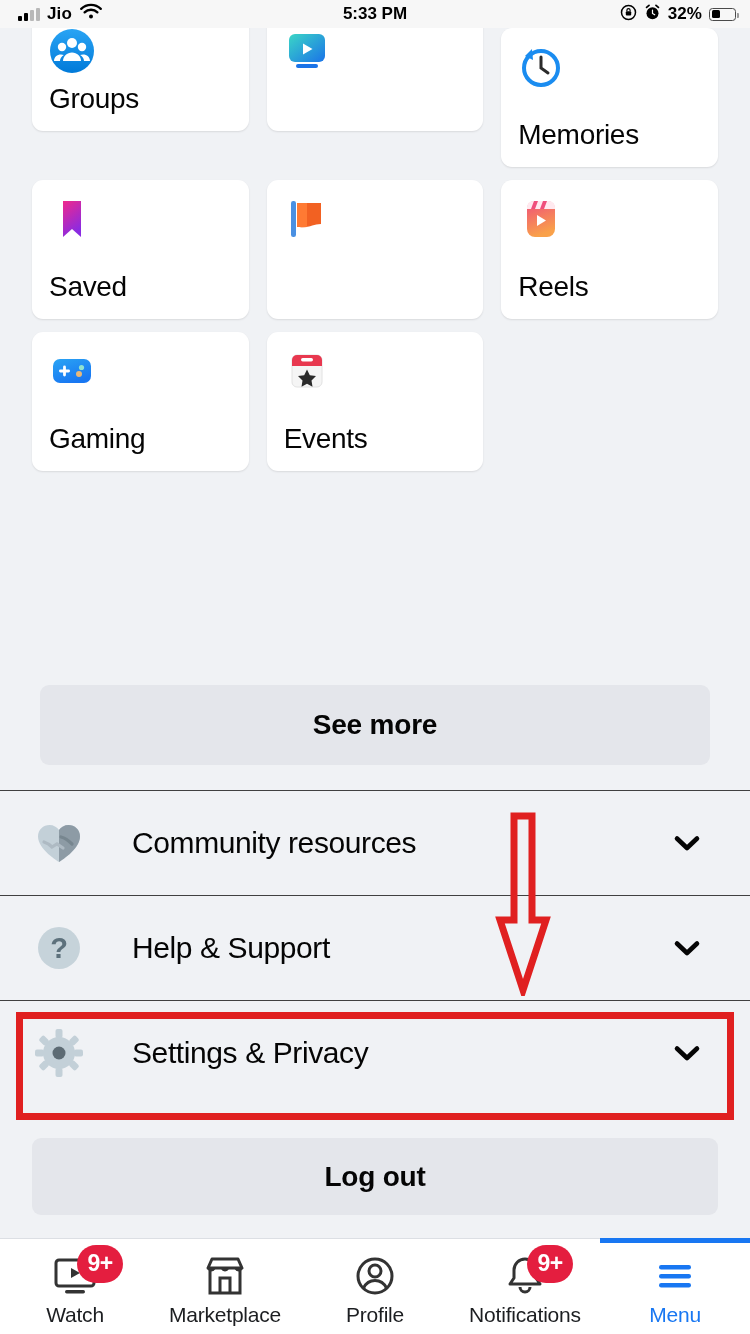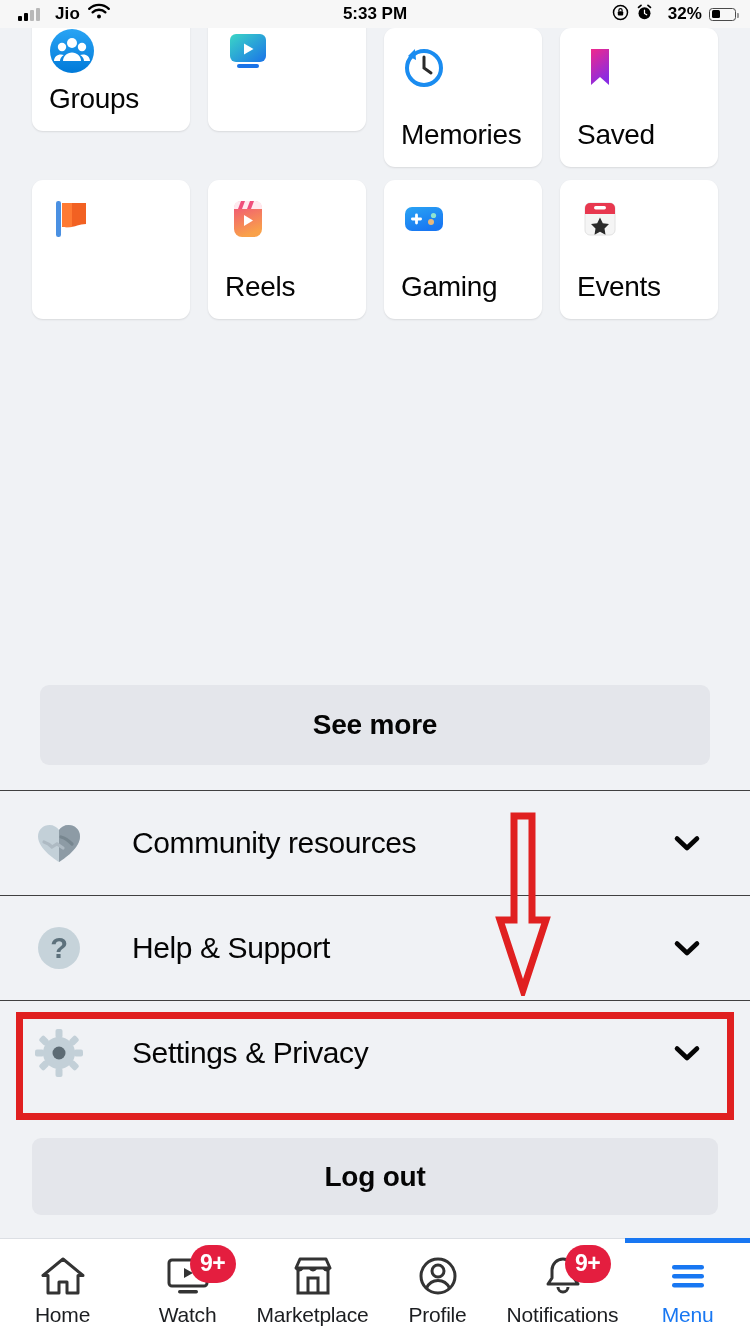--- a/index.html
+++ b/index.html
@@ -29,21 +29,21 @@
     display: flex; align-items: center; gap: 7px;
   }
   .sb-center {
     position: absolute; left: 0; width: 750px; top: 0; height: 28px;
     display: flex; align-items: center; justify-content: center;
   }
   .sb-right {
     position: absolute; right: 14px; top: 0; height: 28px;
     display: flex; align-items: center; gap: 7px;
   }
-  .sb-text { font-size: 17px; font-weight: 600; color: #000; letter-spacing: 0.1px; margin-left: 8px; }
+  .sb-text { font-size: 17px; font-weight: 600; color: #000; letter-spacing: 0.1px; }
   .sb-time { font-size: 17px; font-weight: 600; color: #000; }
   .bars { display: flex; align-items: flex-end; gap: 2px; height: 13px; }
   .bars i { display:block; width: 4px; background: #000; border-radius: 1px; }
   .bars i:nth-child(1){ height: 5px; }
   .bars i:nth-child(2){ height: 8px; }
   .bars i:nth-child(3){ height: 11px; background:#b8b8b8; }
   .bars i:nth-child(4){ height: 13px; background:#b8b8b8; }
   .battery {
     width: 27px; height: 13px; border: 1.6px solid #4a4a4a;
     border-radius: 3.5px; padding: 1.5px; position: relative;
@@ -53,21 +53,21 @@
     width:2px; height:5px; background:#9a9a9a; border-radius: 0 1px 1px 0;
   }
   .battery i { display:block; height:100%; width:40%; background:#000; border-radius:1.5px; }
 
   
   .grid {
     position: absolute; top: 28px; left: 0;
     width: 750px;
     padding: 0 32px;
     display: grid;
-    grid-template-columns: 1fr 1fr 1fr 1fr;
+    grid-template-columns: 1fr 1fr 1fr;
     column-gap: 18px;
     row-gap: 13px;
   }
   .tile {
     background: #ffffff;
     border-radius: 11px;
     height: 139px;
     padding: 16px 17px;
     display: flex; flex-direction: column;
     justify-content: space-between;
@@ -414,28 +414,20 @@
 
   <div class="red-box"></div>
   <div class="red-arrow">
     <svg width="70" height="184" viewBox="0 0 70 184">
       <path d="M26 4h18v104h14L35 178 12 108h14z" fill="none" stroke="#e02020" stroke-width="7" stroke-linejoin="miter"></path>
     </svg>
   </div>
 
   <div class="bottomnav">
 
-    <div class="navitem">
-      <span class="navicon">
-        <svg width="48" height="46" viewBox="0 0 48 46">
-            <path d="M24 6 4 22.5h5V40h11V29h8v11h11V22.5h5z" fill="none" stroke="#333" stroke-width="3" stroke-linejoin="round"></path>
-          </svg>
-      </span>
-      <span class="navlabel">Home</span>
-    </div>
 
     <div class="navitem">
       <span class="navicon">
         <svg width="48" height="46" viewBox="0 0 48 46">
             <rect x="5" y="7" width="38" height="26" rx="3" fill="none" stroke="#333" stroke-width="3"></rect>
             <path d="M20 15v10l9-5z" fill="#333"></path>
             <rect x="14" y="37" width="20" height="3.4" rx="1.7" fill="#333"></rect>
           </svg>
         <span class="badge">9+</span>
       </span>

